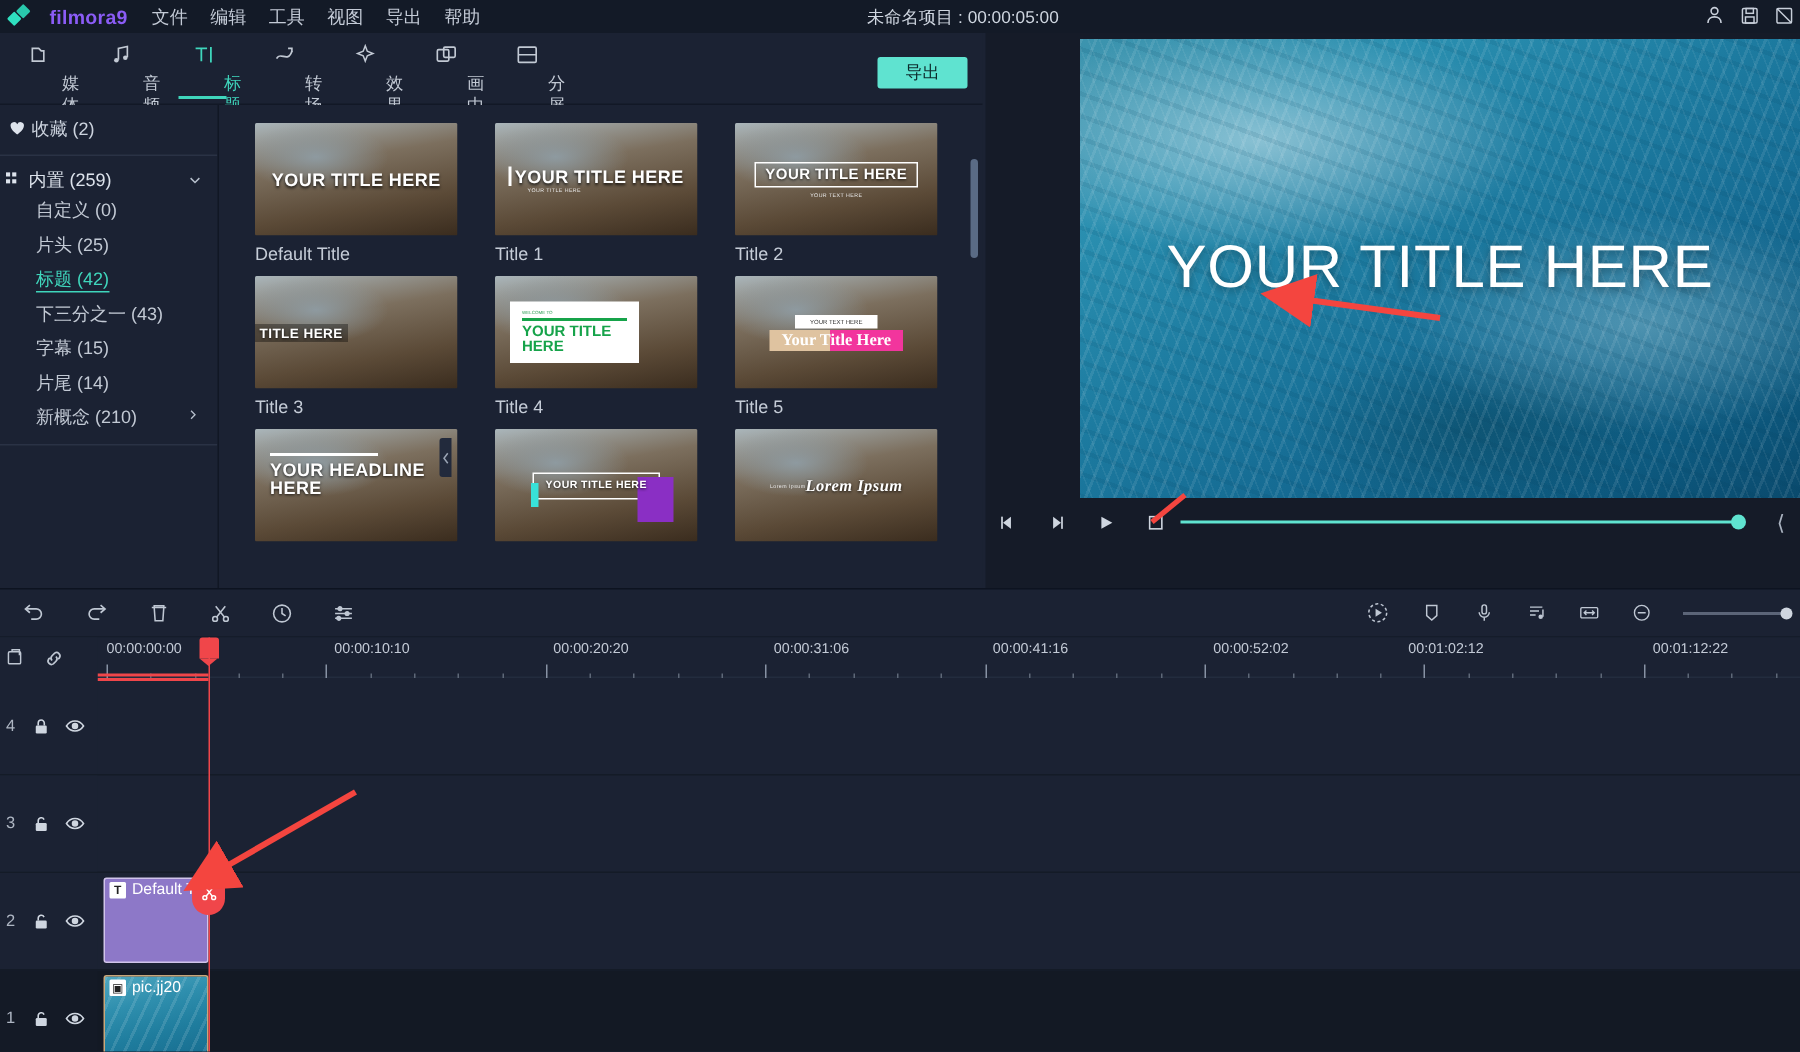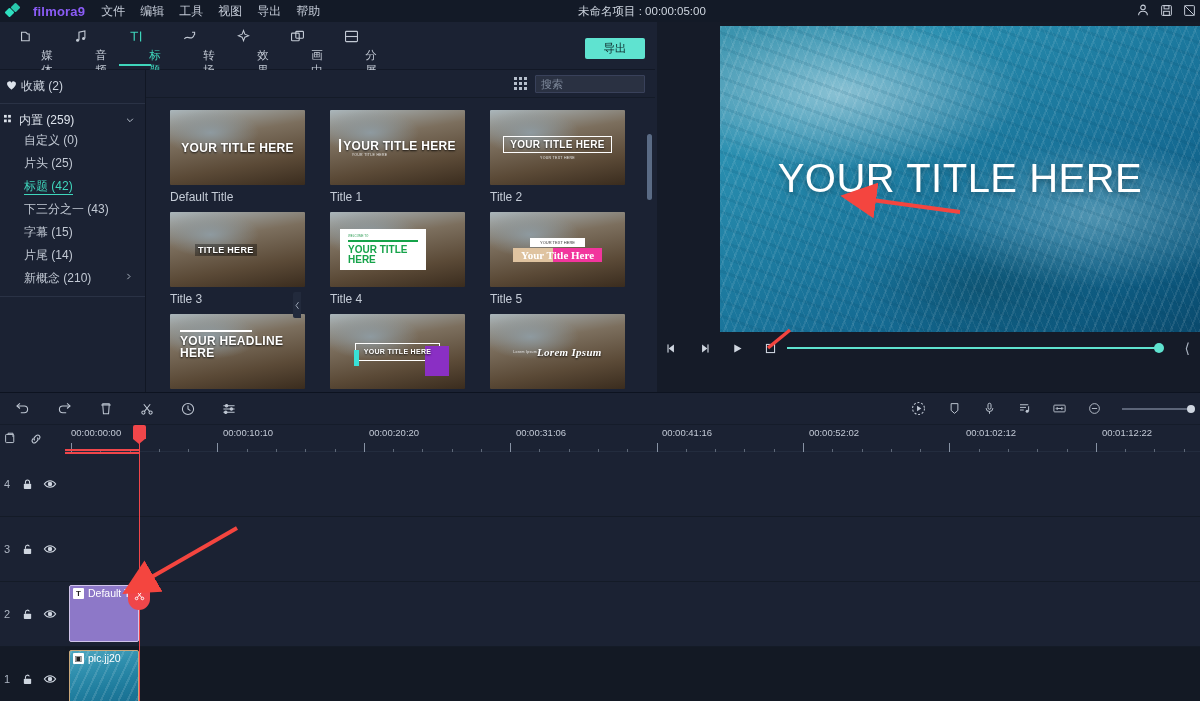--- a/index.html
+++ b/index.html
@@ -436,42 +436,20 @@
         <span class="arrow">
           <svg width="9" height="9" viewBox="0 0 12 12" fill="none" stroke="#b6bfcc" stroke-width="1.2">
               <path d="M4.5 2.5L8 6l-3.5 3.5"></path>
             </svg>
         </span>
       </div>
     </div>
   </div>
 
   <div class="library">
-    <div class="lib-toolbar">
-      <span class="grid-ic">
-        <i></i>
-          <i></i>
-          <i></i>
-          <i></i>
-          <i></i>
-          <i></i>
-          <i></i>
-          <i></i>
-          <i></i>
-      </span>
-      <div class="search-box">
-        <input type="text" placeholder="搜索" style="">
-        <span>
-          <svg width="11" height="11" viewBox="0 0 14 14" fill="none" stroke="#c6cdd8" stroke-width="1.3">
-            <circle cx="6" cy="6" r="4"></circle>
-              <path d="M9.2 9.2L12.5 12.5"></path>
-          </svg>
-        </span>
-      </div>
-    </div>
 
     <div class="thumbs">
 
       <div class="trow">
         <div class="tcell">
           <div class="tthumb">
             <div class="tt-ov">
                 <span class="tt-txt" style="font-size:12px">YOUR TITLE HERE</span>
               </div>
           </div>
@@ -496,21 +474,21 @@
               <span class="tt-sub">YOUR TEXT HERE</span>
             </div>
           </div>
           <div class="tname">Title 2</div>
         </div>
       </div>
 
       <div class="trow">
         <div class="tcell">
           <div class="tthumb">
-            <div class="tt-ov" style="justify-content:flex-start;padding-left:25px">
+            <div class="tt-ov" style="justify-content:flex-start;padding-left:0">
               <span class="tt-txt" style="font-size:9px;background:rgba(0,0,0,.35);padding:1px 3px">TITLE HERE</span>
             </div>
           </div>
           <div class="tname">Title 3</div>
         </div>
         <div class="tcell">
           <div class="tthumb">
             <div class="tt-ov" style="justify-content:flex-start">
               <div style="background:#fff;padding:5px 8px;margin-left:10px;width:86px">
                 <div style="font-size:3px;color:#2a9b52">WELCOME TO</div>
@@ -705,21 +683,21 @@
             </svg>
         </span>
       </div>
       <div class="ruler-track">
         <span class="tick-label" style="left:6px;transform:none">00:00:00:00</span>
         <span class="tick-label" style="left:183px">00:00:10:10</span>
         <span class="tick-label" style="left:329px">00:00:20:20</span>
         <span class="tick-label" style="left:476px">00:00:31:06</span>
         <span class="tick-label" style="left:622px">00:00:41:16</span>
         <span class="tick-label" style="left:769px">00:00:52:02</span>
-        <span class="tick-label" style="left:926px">00:01:02:12</span>
+        <span class="tick-label" style="left:899px">00:01:02:12</span>
         <span class="tick-label" style="left:1062px">00:01:12:22</span>
         <div id="ticks">
             <span class="tick major" style="left: 6px;"></span>
             <span class="tick minor" style="left: 35.28px;"></span>
             <span class="tick minor" style="left: 64.56px;"></span>
             <span class="tick minor" style="left: 93.84px;"></span>
             <span class="tick minor" style="left: 123.12px;"></span>
             <span class="tick major" style="left: 152.4px;"></span>
             <span class="tick minor" style="left: 181.68px;"></span>
             <span class="tick minor" style="left: 210.96px;"></span>

